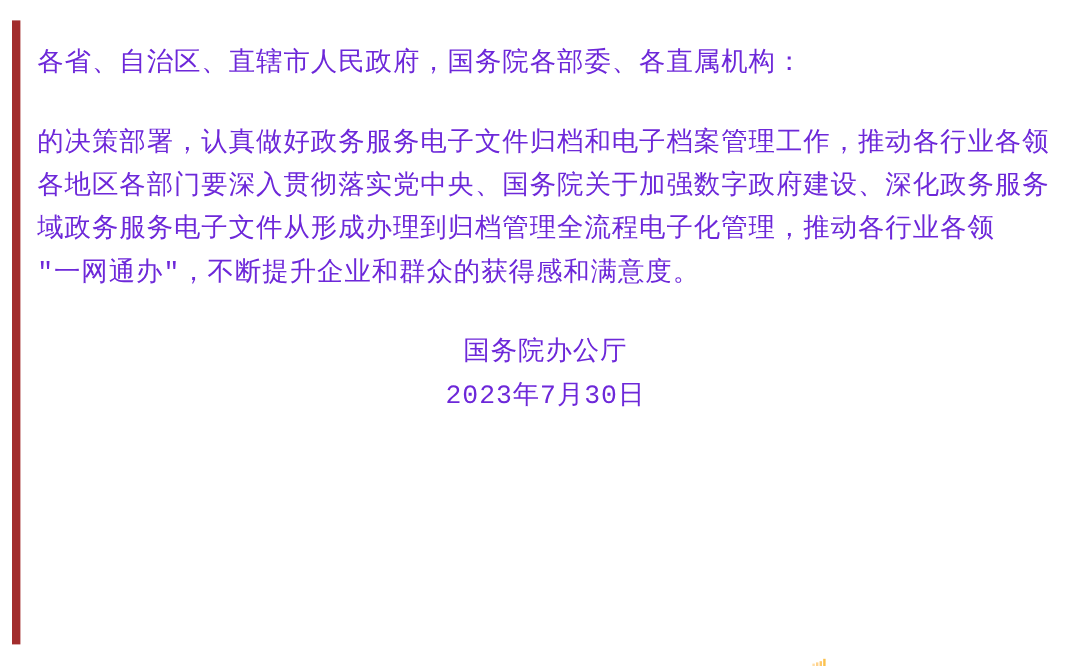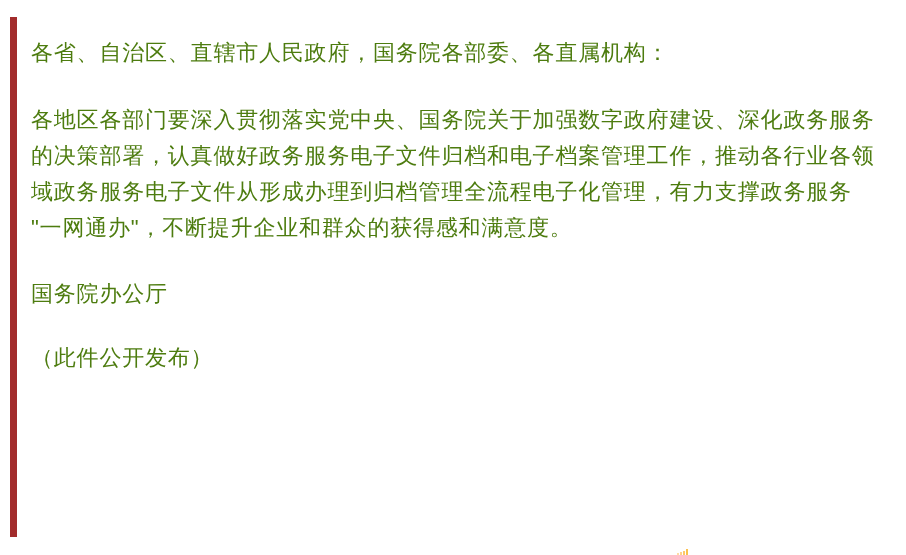--- a/index.html
+++ b/index.html
@@ -22,31 +22,32 @@
     top: 17px;
     width: 7px;
     height: 520px;
     background: #a22c2c;
   }
   .content {
     position: absolute;
     left: 31px;
     top: 35px;
     width: 847px;
-    color: #4d7c0f;
+    color: #6d28d9;
     font-size: 22px;
     line-height: 36px;
     letter-spacing: 0.8px;
+    font-family: Liberation Mono, monospace;
   }
   .para { margin: 0 0 31px 0; }
   .para-impl { margin-bottom: 0; }
   .line { display: block; white-space: nowrap; }
   .signature-block {
     margin-top: 29px;
-    text-align: left;
+    text-align: center;
     line-height: 37px;
   }
   .publication-note {
     margin-top: 28px;
   }
   .watermark-icon {
     position: absolute;
     left: 677px;
     top: 549px;
     width: 13px;
@@ -69,31 +70,31 @@
   <div class="accent-bar"></div>
 
   <div class="content">
 
     <p class="para">各省、自治区、直辖市人民政府，国务院各部委、各直属机构：</p>
 
     <p class="para">
     </p>
 
     <p class="para para-impl">
+      <span class="line">的决策部署，认真做好政务服务电子文件归档和电子档案管理工作，推动各行业各领</span>
       <span class="line">各地区各部门要深入贯彻落实党中央、国务院关于加强数字政府建设、深化政务服务</span>
-      <span class="line">的决策部署，认真做好政务服务电子文件归档和电子档案管理工作，推动各行业各领</span>
-      <span class="line">域政务服务电子文件从形成办理到归档管理全流程电子化管理，有力支撑政务服务</span>
+      <span class="line">域政务服务电子文件从形成办理到归档管理全流程电子化管理，推动各行业各领</span>
       <span class="line">"一网通办"，不断提升企业和群众的获得感和满意度。</span>
     </p>
 
     <div class="signature-block">
       <span class="line">国务院办公厅</span>
+      <span class="line">2023年7月30日</span>
     </div>
 
-    <p class="publication-note">（此件公开发布）</p>
 
   </div>
 
   <div class="watermark-icon">
     <div class="bar b1"></div>
     <div class="bar b2"></div>
     <div class="bar b3"></div>
     <div class="bar b4"></div>
   </div>
 

